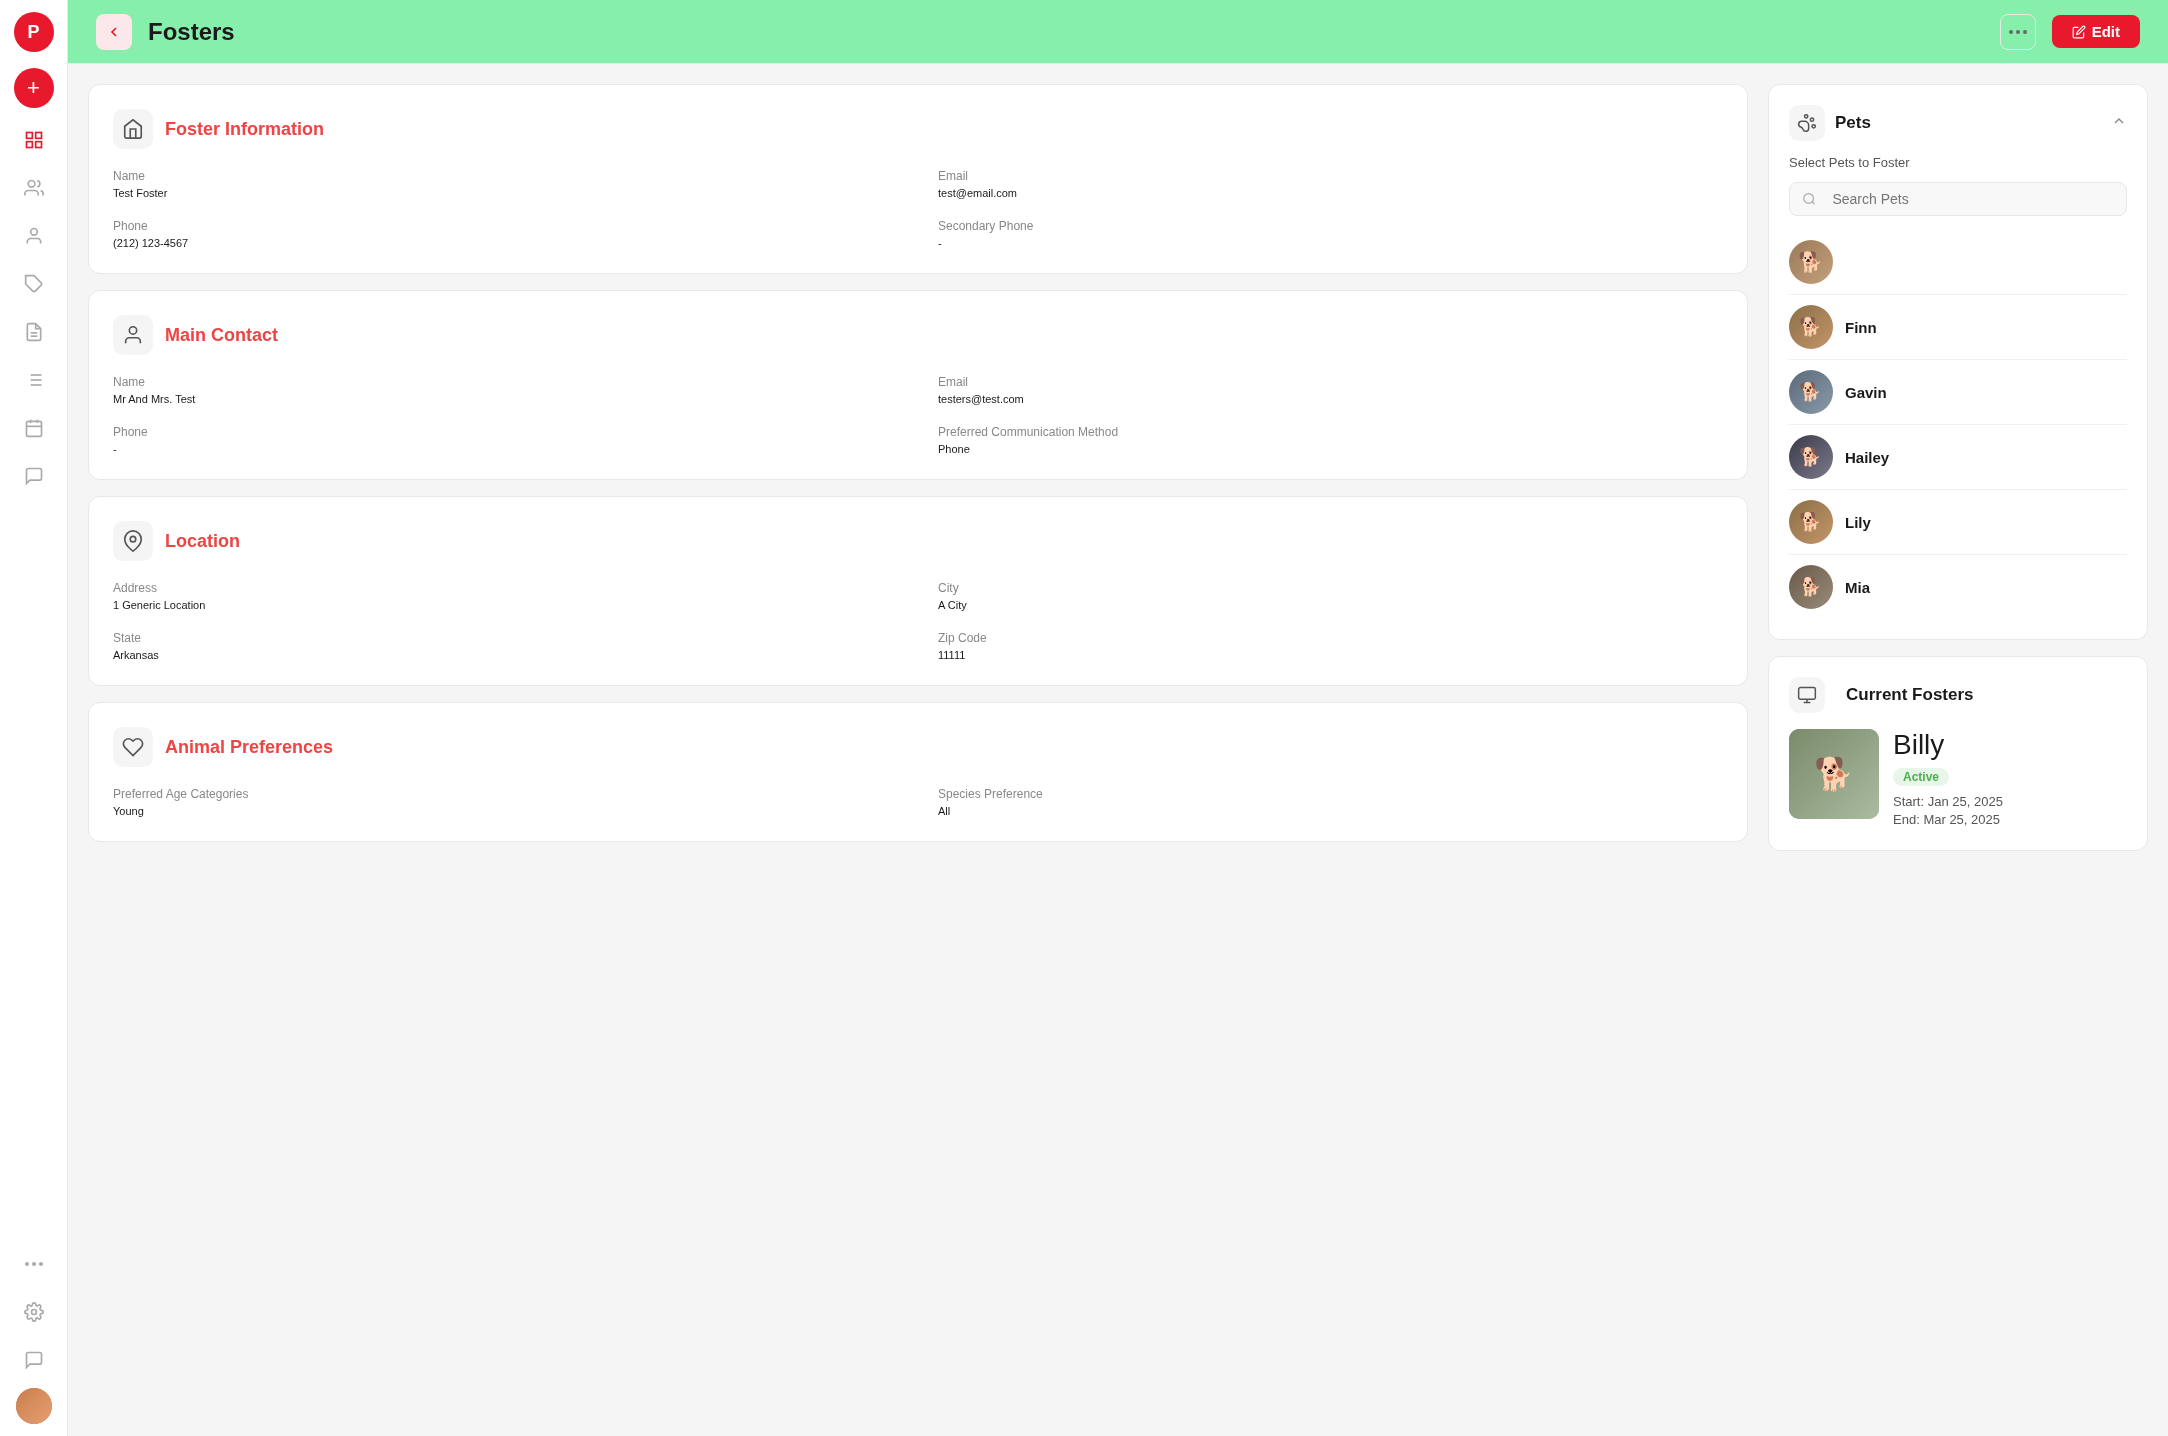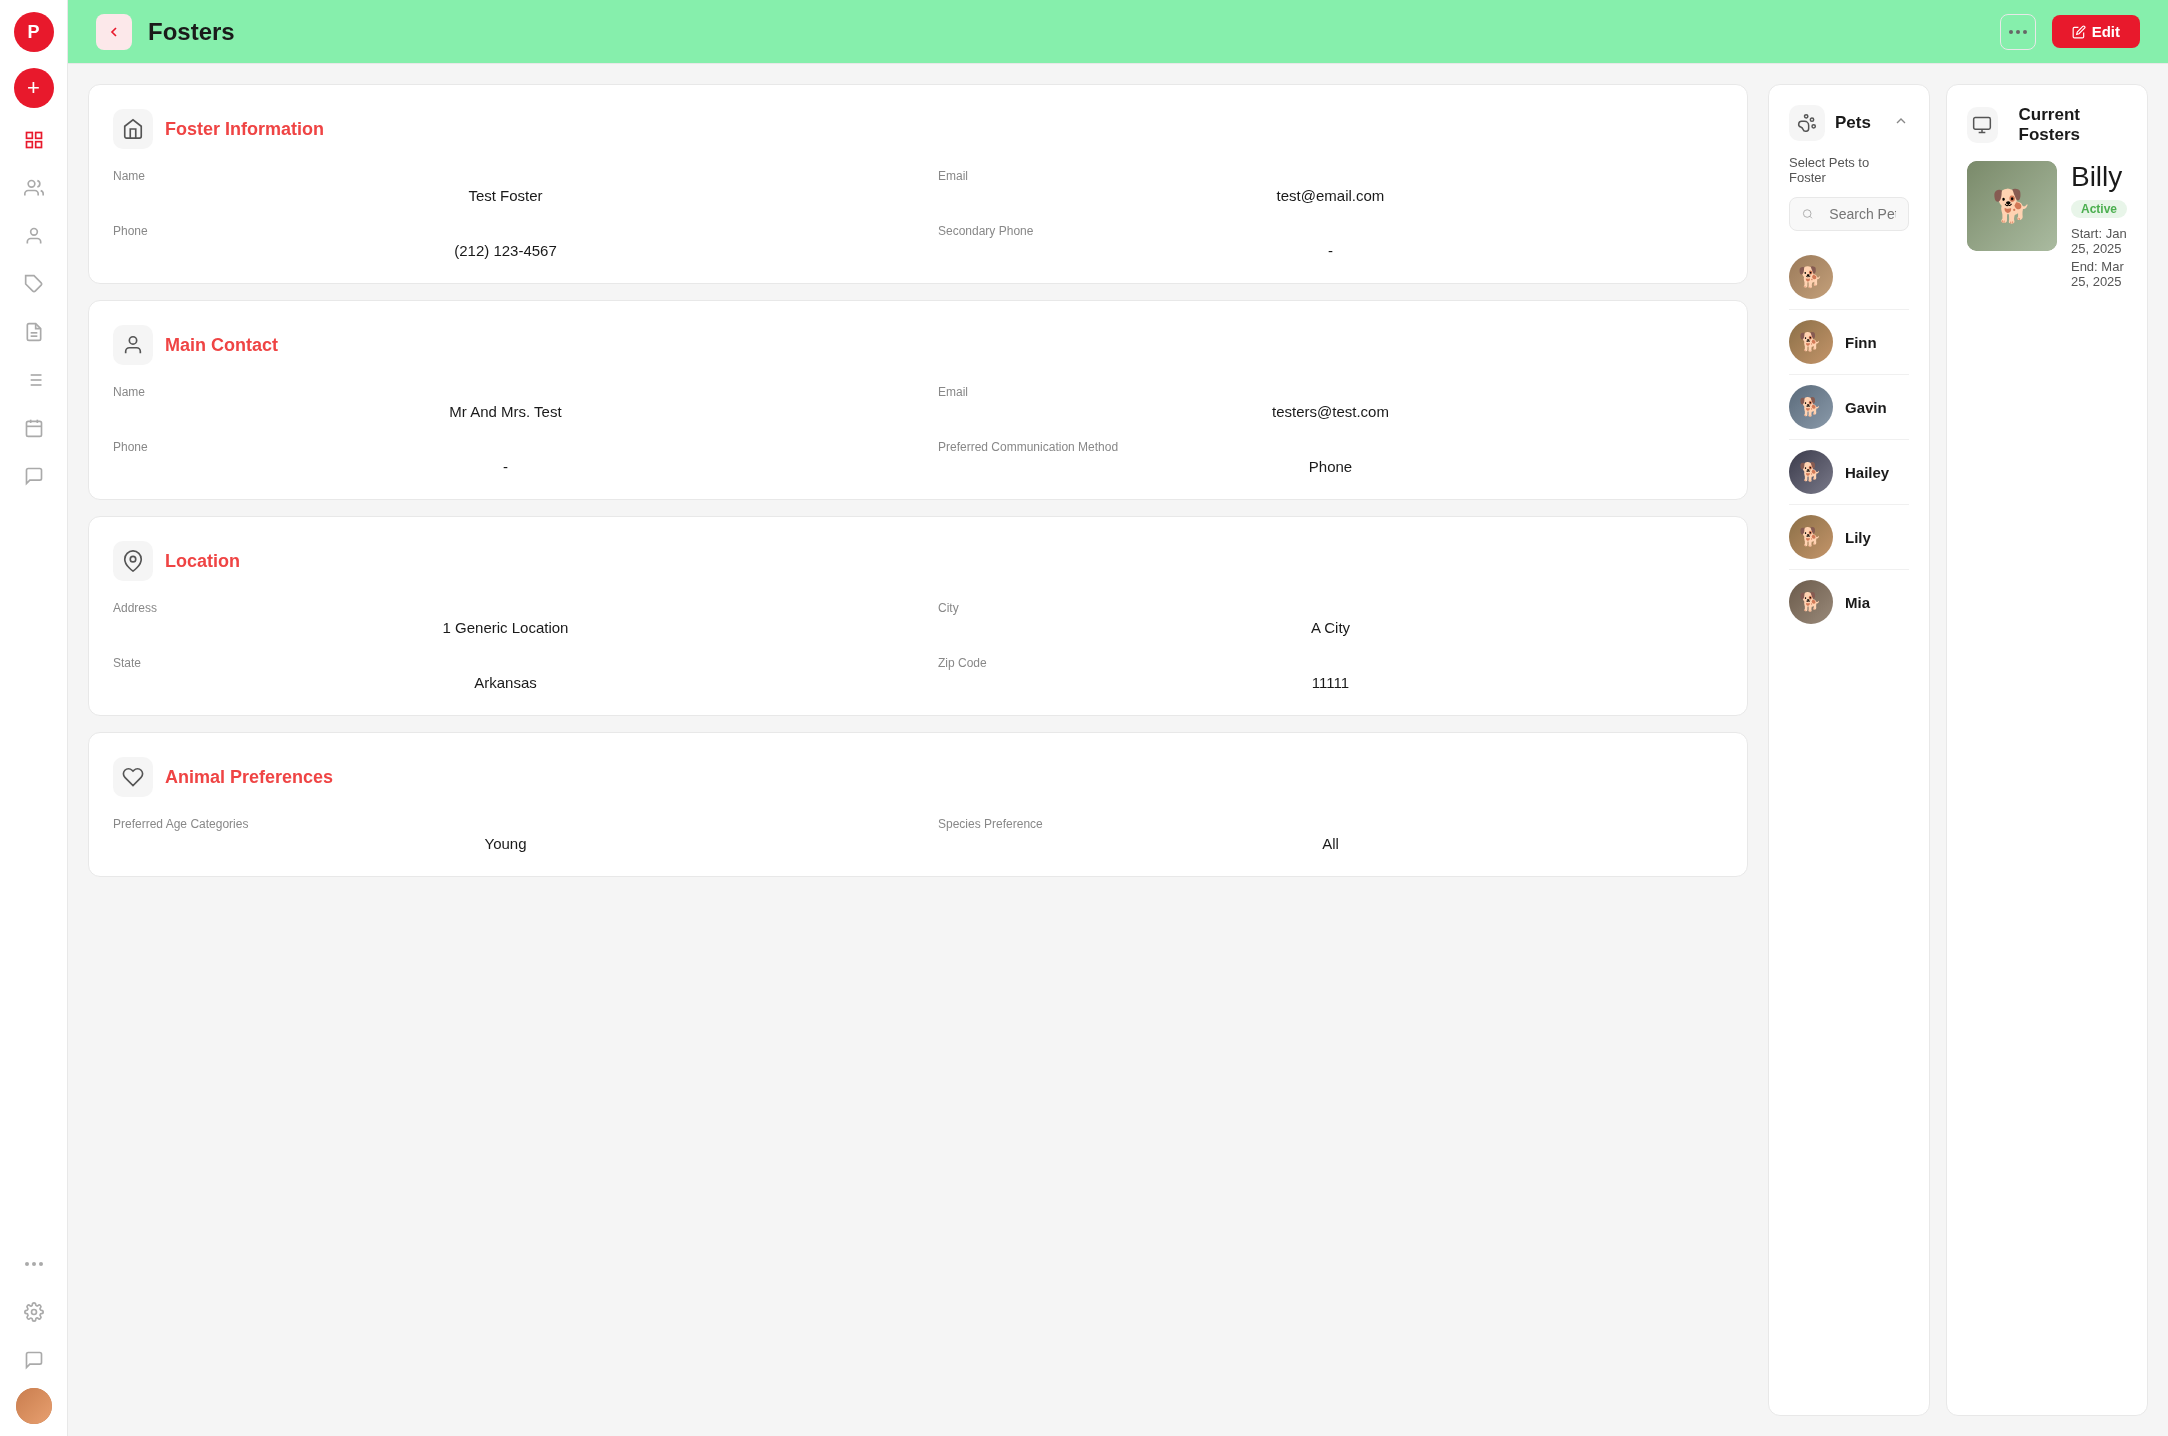--- a/index.html
+++ b/index.html
@@ -160,31 +160,30 @@
       grid-template-columns: 1fr 1fr;
       gap: 20px 40px;
     }
     .field-label {
       font-size: 12px;
       color: #888;
       margin-bottom: 4px;
       font-weight: 500;
     }
     .field-value {
-      font-size: 15px;
+      font-size: 11px;
       color: #1a1a1a;
       font-weight: 500;
-      text-align: center;
     }
 
     
     .right-panel {
       width: 380px;
       display: flex;
-      flex-direction: row;
+      flex-direction: column;
       gap: 16px;
       overflow-y: auto;
     }
 
     .pets-card {
       background: #fff;
       border-radius: 12px;
       border: 1px solid #e8e8e8;
       padding: 20px;
     }

